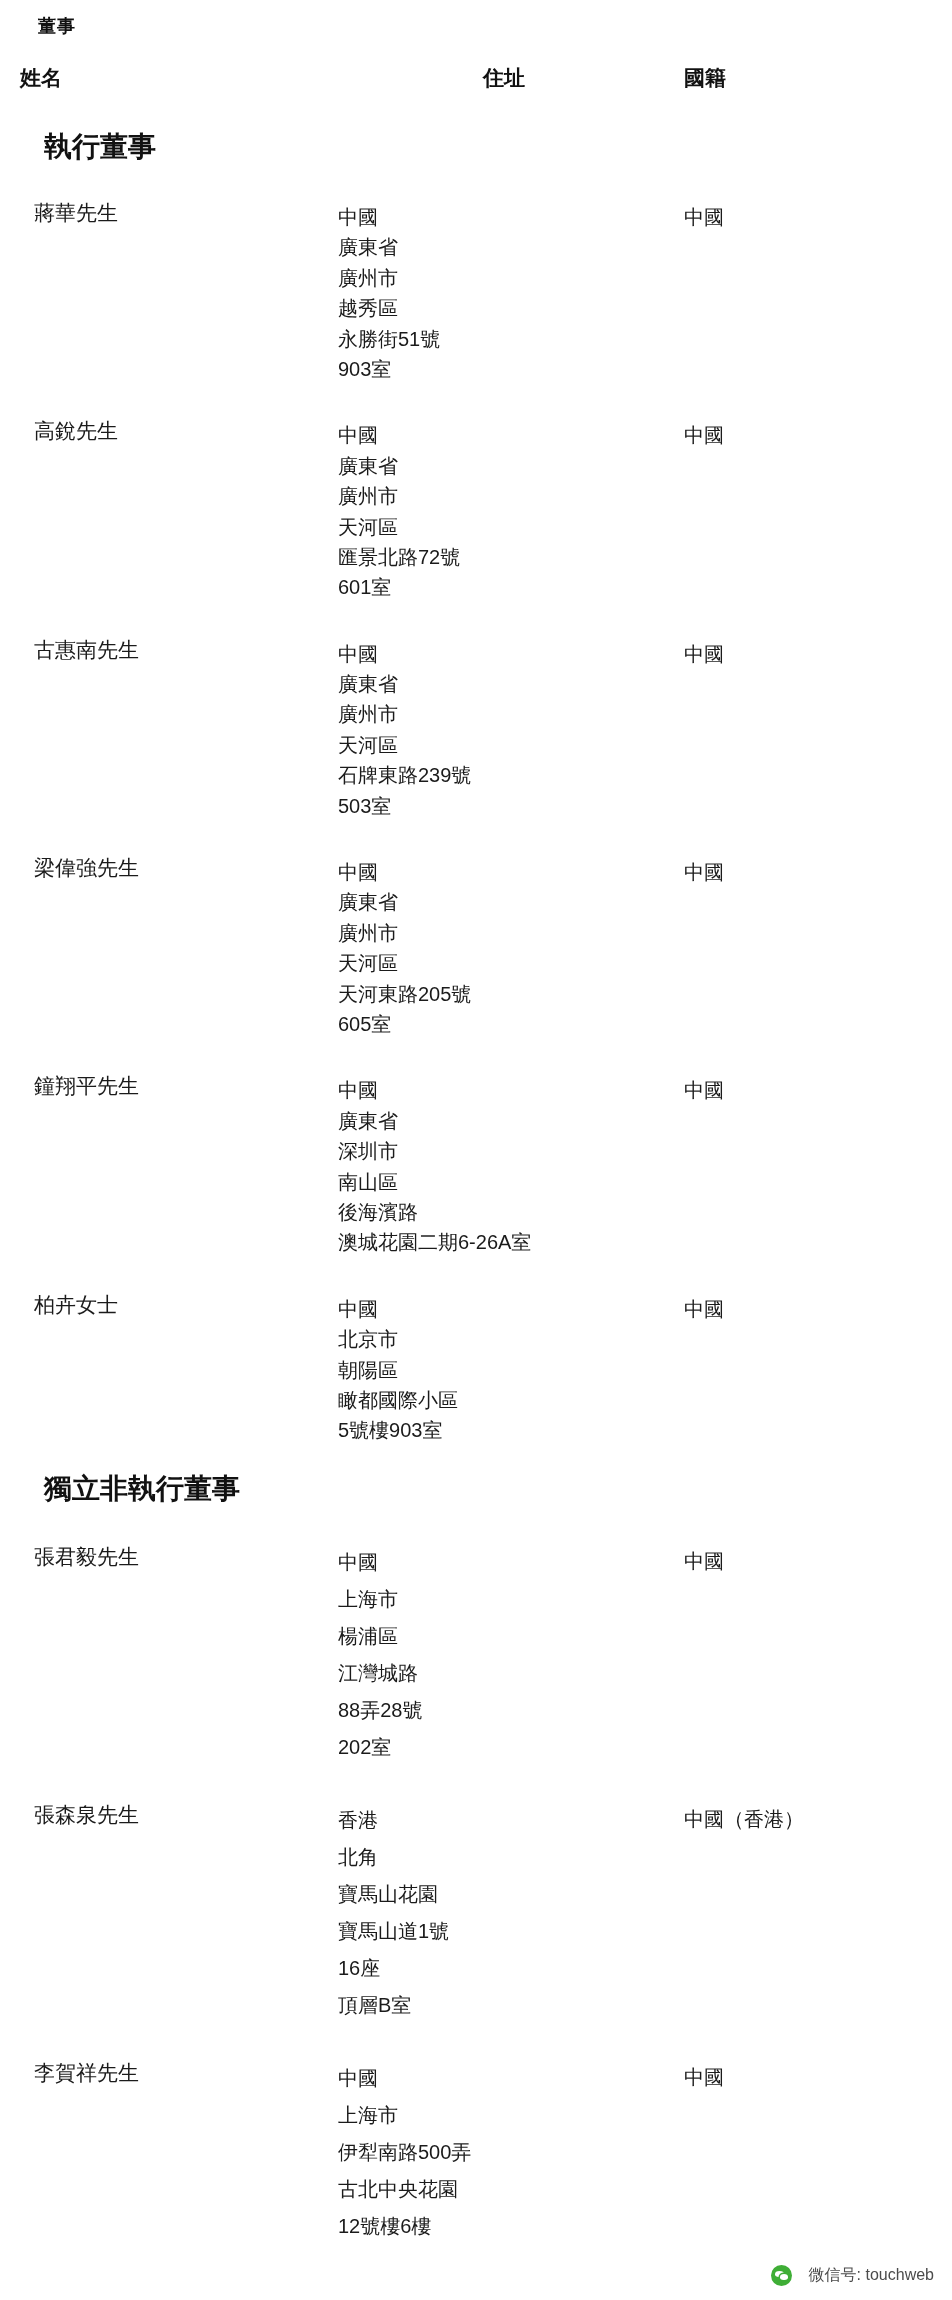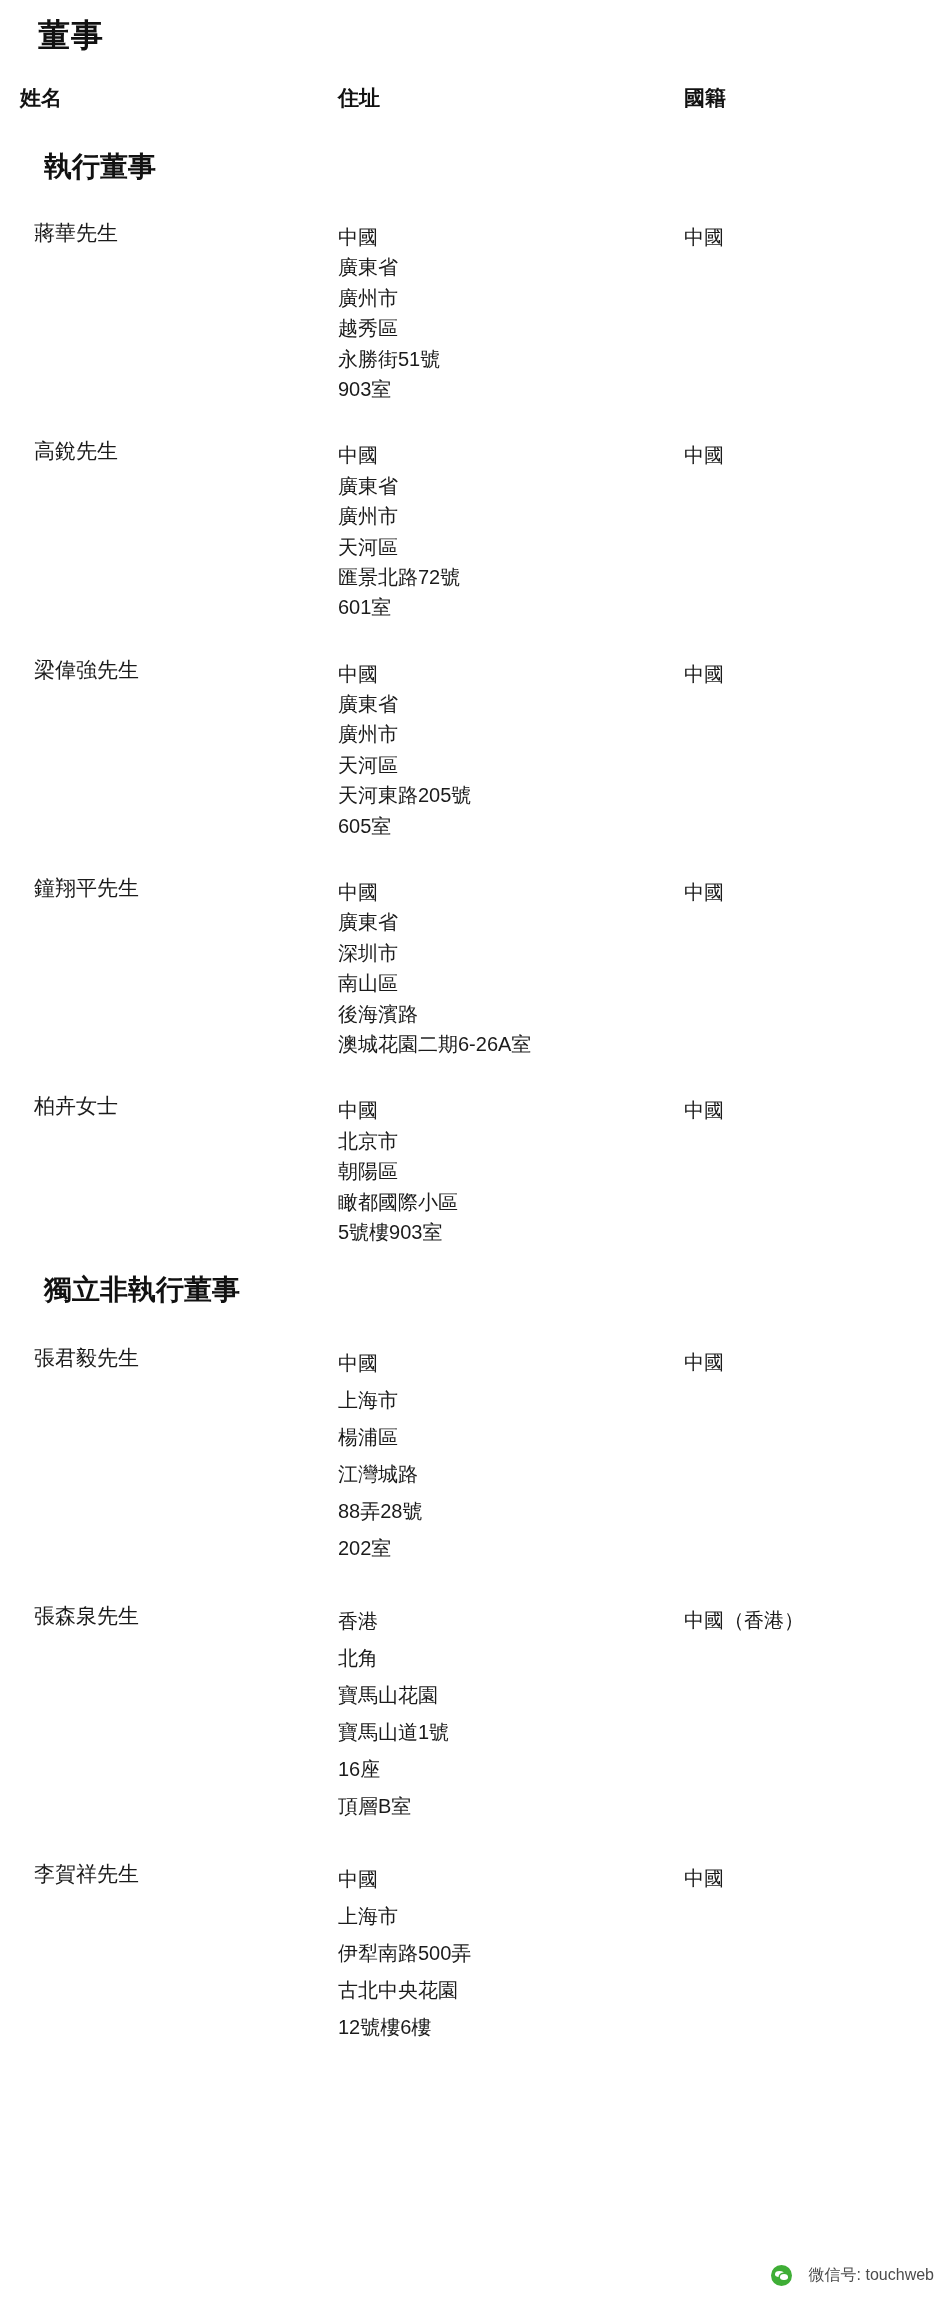--- a/index.html
+++ b/index.html
@@ -16,21 +16,21 @@
   }
   .page {
     position: relative;
     width: 952px;
     min-height: 2300px;
     box-sizing: border-box;
     padding: 0;
     background: #fff;
   }
   .doc-title {
-    font-size: 32px;
+    font-size: 18px;
     font-weight: bold;
     letter-spacing: 1px;
     padding: 14px 0 0 38px;
     color: #111;
   }
   table.directors {
     width: 100%;
     border-collapse: collapse;
     table-layout: fixed;
     margin-top: 26px;
@@ -40,21 +40,21 @@
   table.directors col.c-nat  { width: 282px; }
 
   th.col-head {
     text-align: left;
     font-size: 21px;
     font-weight: bold;
     padding: 0 0 16px 0;
     color: #111;
   }
   th.h-name { padding-left: 20px; }
-  th.h-addr { padding-left: 8px; }
+  th.h-addr { padding-left: 8px; text-align: center; }
   th.h-nat  { padding-left: 14px; }
 
   td.section-head {
     font-size: 28px;
     font-weight: bold;
     padding: 20px 0 14px 44px;
     color: #111;
   }
   td.section-head.tight {
     padding-top: 10px;
@@ -179,20 +179,32 @@
           <span class="addr-line">中國</span>
           <span class="addr-line">廣東省</span>
           <span class="addr-line">廣州市</span>
           <span class="addr-line">天河區</span>
           <span class="addr-line">匯景北路72號</span>
           <span class="addr-line">601室</span>
         </td>
         <td class="cell-nat">中國</td>
       </tr>
 
+      <tr>
+        <td class="cell-name">古惠南先生</td>
+        <td class="cell-addr">
+          <span class="addr-line">中國</span>
+          <span class="addr-line">廣東省</span>
+          <span class="addr-line">廣州市</span>
+          <span class="addr-line">天河區</span>
+          <span class="addr-line">石牌東路239號</span>
+          <span class="addr-line">503室</span>
+        </td>
+        <td class="cell-nat">中國</td>
+      </tr>
 
       <tr>
         <td class="cell-name">梁偉強先生</td>
         <td class="cell-addr">
           <span class="addr-line">中國</span>
           <span class="addr-line">廣東省</span>
           <span class="addr-line">廣州市</span>
           <span class="addr-line">天河區</span>
           <span class="addr-line">天河東路205號</span>
           <span class="addr-line">605室</span>

